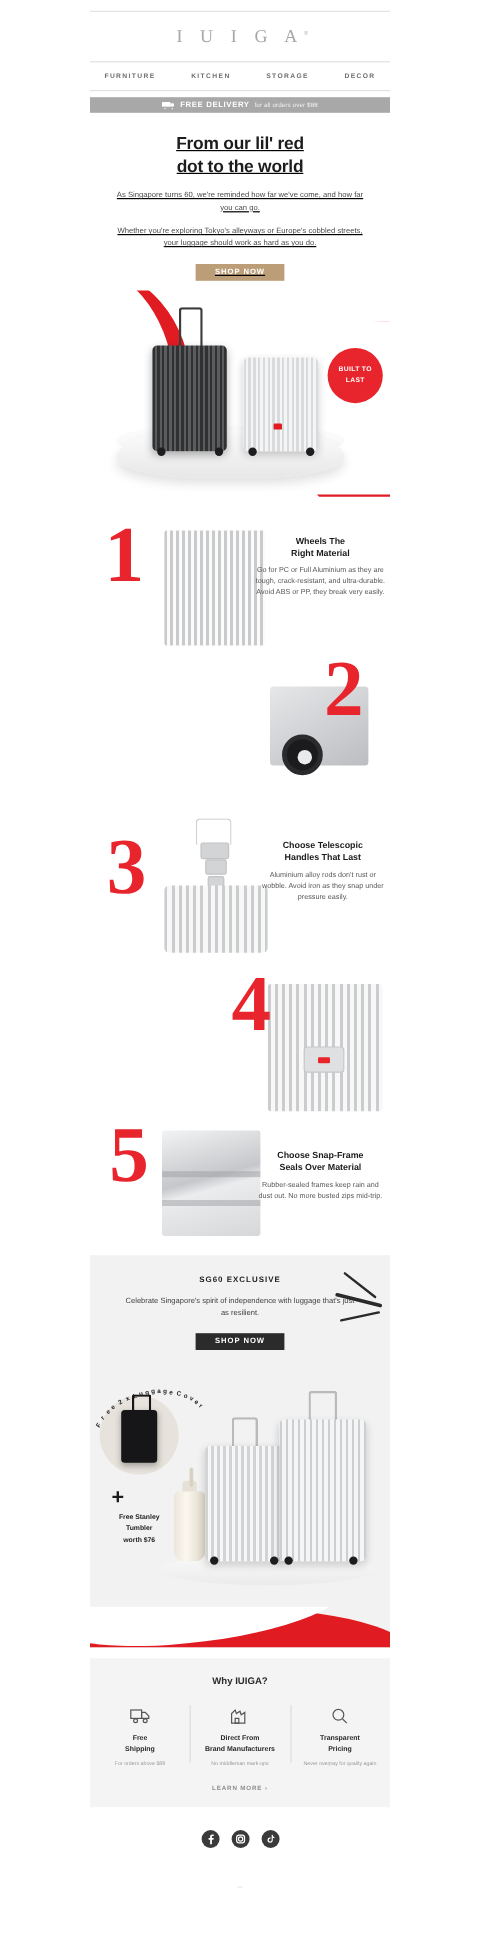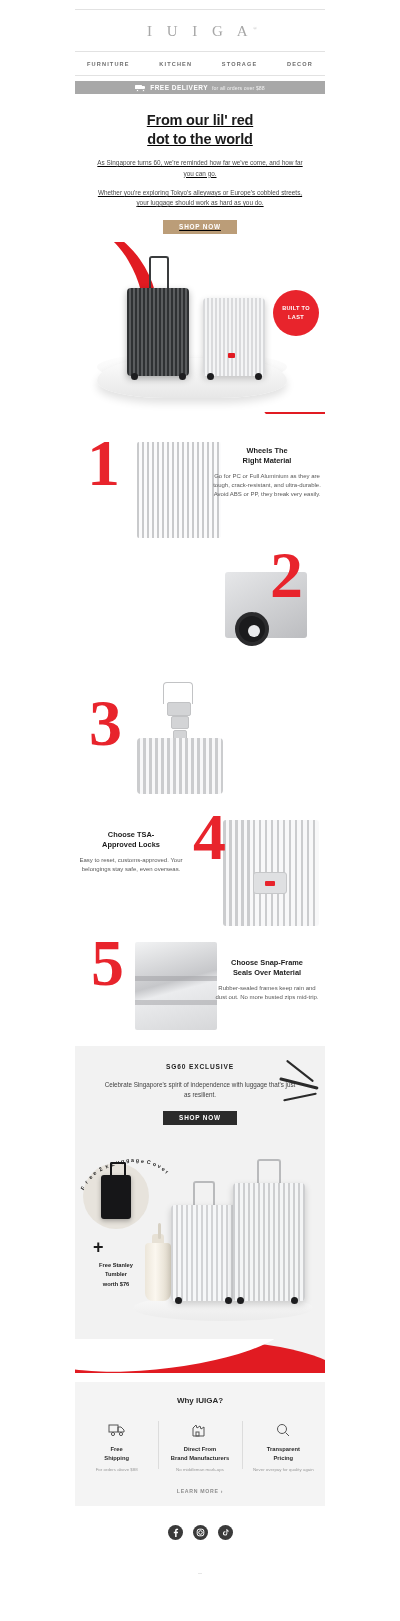--- a/index.html
+++ b/index.html
@@ -276,31 +276,31 @@
       <div class="num">3</div>
       <div class="pic">
         <div class="tele">
           <i style="left:6px;top:0;width:30px;height:22px;border-radius:4px 4px 0 0;background:none;border-bottom:none;"></i>
           <i style="left:10px;top:20px;width:24px;height:14px;"></i>
           <i style="left:14px;top:34px;width:18px;height:13px;"></i>
           <i style="left:16px;top:48px;width:14px;height:12px;"></i>
         </div>
         <div class="body ridge-v"></div>
       </div>
+      <div class="copy">
+        <h3>
+          <span>Choose Telescopic</span><br>
+          <span>Handles That Last</span>
+        </h3>
+        <p>Aluminium alloy rods don't rust or wobble. Avoid iron as they snap under pressure easily.</p>
+      </div>
     </div>
 
     <div class="tip t4">
       <div class="num">4</div>
-      <div class="copy">
-        <h3>
-          <span>Choose TSA-</span><br>
-          <span>Approved Locks</span>
-        </h3>
-        <p>Easy to reset, customs-approved.  Your belongings stay safe, even overseas.</p>
-      </div>
       <div class="pic ridge-v">
         <div class="lockbox"></div>
       </div>
     </div>
 
     <div class="tip t5">
       <div class="num">5</div>
       <div class="pic">
         <div class="seam" style="top:34px;"></div>
         <div class="seam" style="top:58px;"></div>

